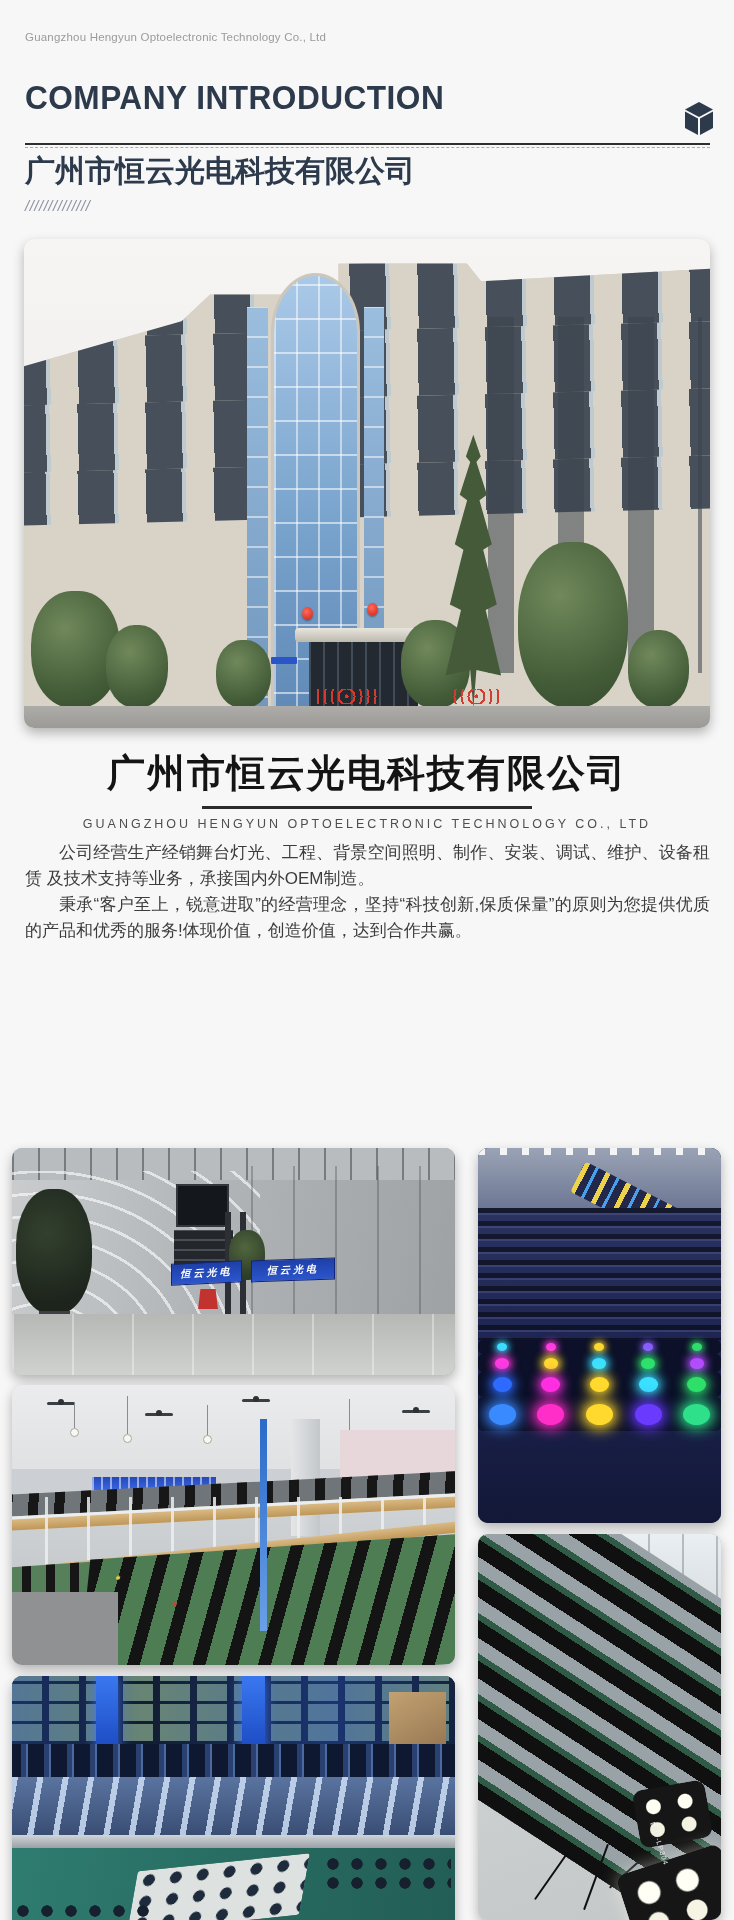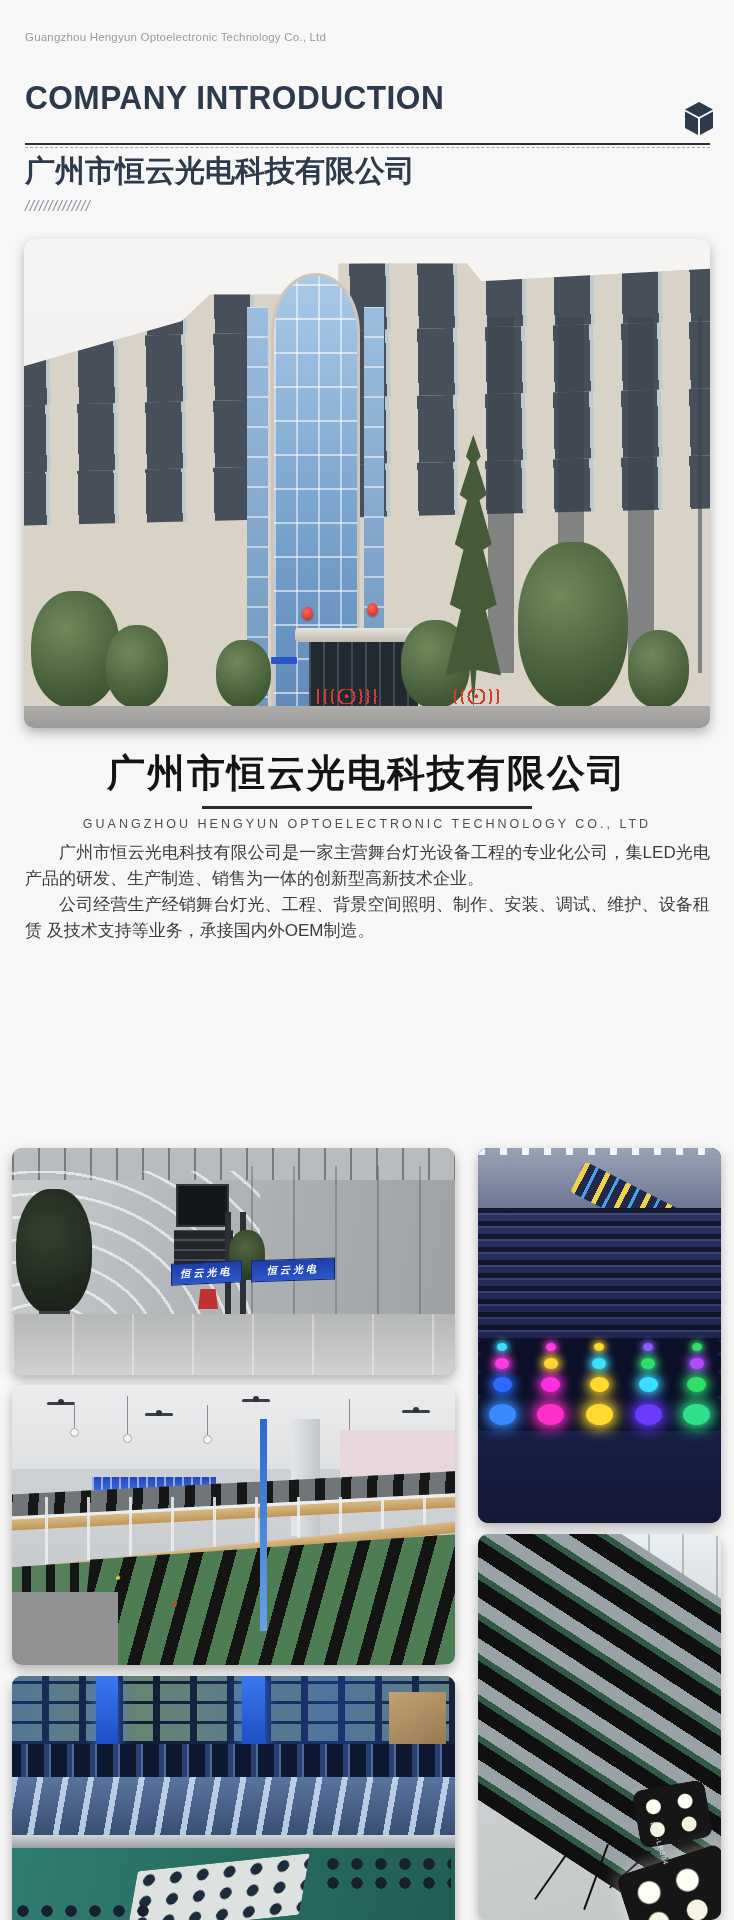--- a/index.html
+++ b/index.html
@@ -270,22 +270,22 @@
     <div class="b-flowers abs" style="left:42%; width:10%;"></div>
     <div class="b-flowers abs" style="left:62%; width:8%;"></div>
     <div class="b-ground abs"></div>
   </div>
 
   <div class="abs big-heading">广州市恒云光电科技有限公司</div>
   <div class="abs heading-rule"></div>
   <div class="abs en-subtitle">GUANGZHOU HENGYUN OPTOELECTRONIC TECHNOLOGY CO., LTD</div>
 
   <div class="abs paragraphs">
-    <p>广州市恒云光电科技有限公司是一家主营舞台灯光设备工程的专业化公司，集LED光电产品的研发、生产制造、销售为一体的创新型高新技术企业。</p>
     <p>公司经营生产经销舞台灯光、工程、背景空间照明、制作、安装、调试、维护、设备租赁 及技术支持等业务，承接国内外OEM制造。</p>
+    <p>秉承“客户至上，锐意进取”的经营理念，坚持“科技创新,保质保量”的原则为您提供优质的产品和优秀的服务!体现价值，创造价值，达到合作共赢。</p>
   </div>
 
   <div class="abs photo ph-office">
     <div class="o-bg"></div>
     <div class="o-ceiling"></div>
     <div class="o-glasswave"></div>
     <div class="o-panes"></div>
     <div class="o-plant-big"></div>
     <div class="o-plant-pot"></div>
     <div class="o-tv"></div>

